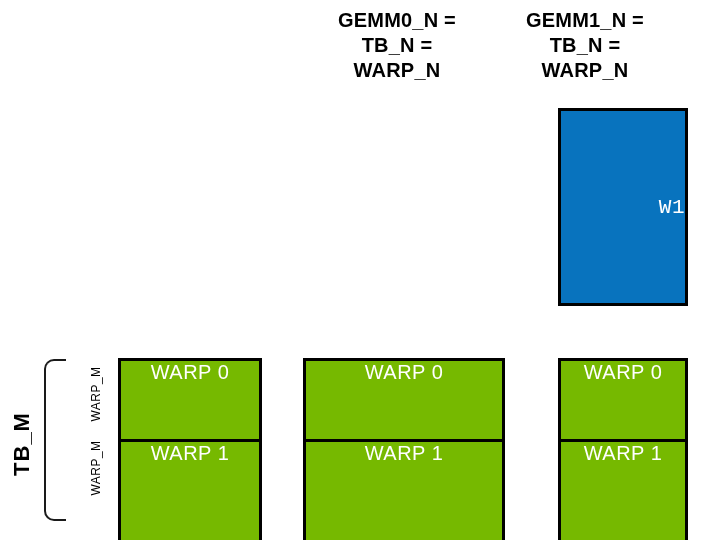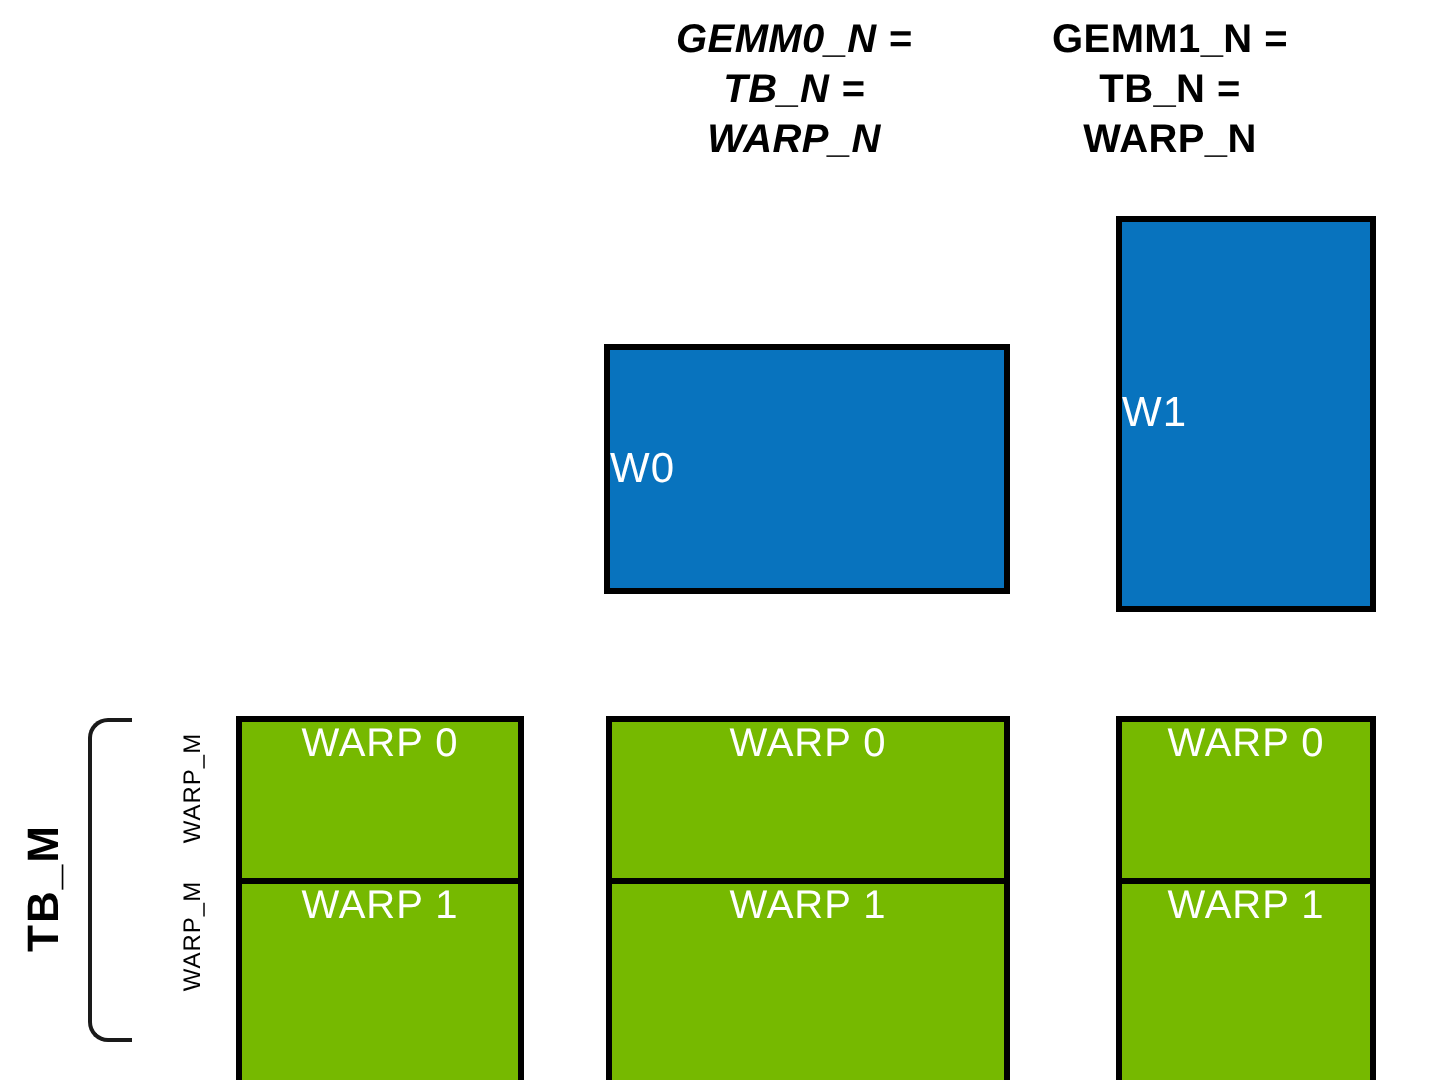--- a/index.html
+++ b/index.html
@@ -22,35 +22,36 @@
     top: 8px;
     transform: translateX(-50%);
     text-align: center;
     white-space: pre-line;
     font-size: 20px;
     line-height: 25px;
     font-weight: 600;
     color: var(--label_text, #000);
     letter-spacing: 0.2px;
   }
-  .dim-label.gemm0 { left: 397px; font-style: italic; }
+  .dim-label.gemm0 { left: 397px; }
   .dim-label.gemm1 { left: 585px; }
 
   
   .blue-tile {
     position: absolute;
     box-sizing: border-box;
     background: var(--blue, #0873BE);
     border: 3px solid var(--outline, #000);
     display: flex;
     align-items: center;
-    justify-content: flex-start;
+    justify-content: flex-end;
     color: var(--tile_text, #fff);
     font-size: 21px;
     letter-spacing: 0.5px;
+    font-family: Liberation Mono, monospace;
   }
   .blue-tile.w0 { left: 302px; top: 172px; width: 203px; height: 125px; }
   .blue-tile.w1 { left: 558px; top: 108px; width: 130px; height: 198px; }
 
   
   .warp-col {
     position: absolute;
     top: 358px;
   }
   .warp-col.c1 { left: 118px; width: 144px; }
@@ -111,23 +112,20 @@
 
 <div class="canvas">
 
   <div class="dim-label gemm0">GEMM0_N =
 TB_N =
 WARP_N</div>
   <div class="dim-label gemm1">GEMM1_N =
 TB_N =
 WARP_N</div>
 
-  <div class="blue-tile w0">
-    <span>W0</span>
-  </div>
   <div class="blue-tile w1">
     <span>W1</span>
   </div>
 
   <div class="rot tbm-label">TB_M</div>
   <div class="tbm-bracket"></div>
   <div class="rot warpm-label top-row">WARP_M</div>
   <div class="rot warpm-label bottom-row">WARP_M</div>
 
   <div class="warp-col c1">

